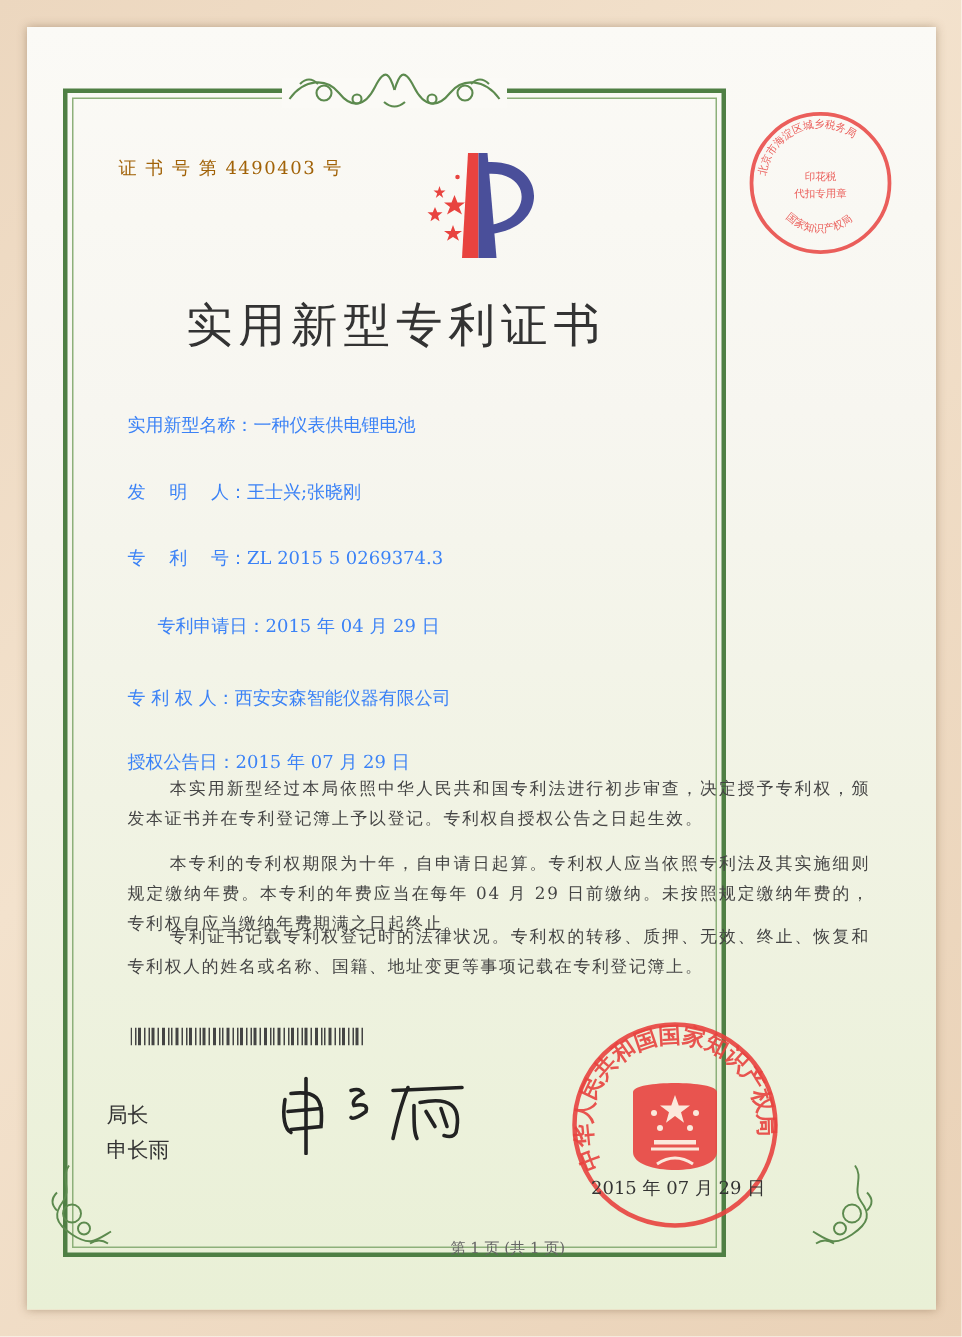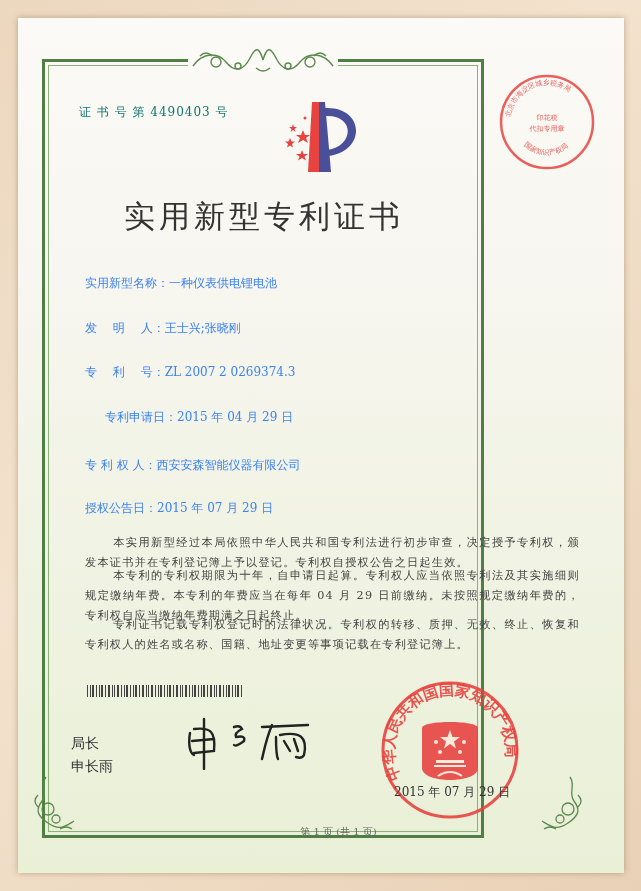--- a/index.html
+++ b/index.html
@@ -20,21 +20,21 @@
   .border-inner {
     position:absolute; left:48px; top:65px; width:430px; height:767px;
     border:1px solid #8db07a; box-sizing:border-box;
   }
   .ornament-top {
     position:absolute; left:188px; top:44px; width:150px; height:34px;
   }
   .corner-bl { position:absolute; left:26px; top:775px; width:50px; height:60px; }
   .corner-br { position:absolute; left:540px; top:775px; width:50px; height:60px; }
   .cert-no {
-    position:absolute; left:79px; top:104px; font-size:12px; color:#0f766e;
+    position:absolute; left:79px; top:104px; font-size:12px; color:#a16207;
     letter-spacing:1px;
   }
   .logo { position:absolute; left:275px; top:100px; width:90px; height:75px; }
   .stamp-top { position:absolute; left:498px; top:73px; width:98px; height:98px; }
   .title {
     position:absolute; left:0; width:528px; top:196px; text-align:center;
     font-family:"DejaVu Sans", sans-serif; font-size:31px; color:#333;
     letter-spacing:4px;
   }
   .field {
@@ -140,33 +140,33 @@
 
 <div class="title">实用新型专利证书</div>
 
 <div class="field" style="top:275px;">
   <span class="label">实用新型名称：</span><span>一种仪表供电锂电池</span>
 </div>
 <div class="field" style="top:320px;">
   <span class="label">发　 明　 人：</span><span>王士兴;张晓刚</span>
 </div>
 <div class="field" style="top:364px;">
-  <span class="label">专　 利　 号：</span><span>ZL 2007 2 0269374.3</span>
+  <span class="label">专　 利　 号：</span><span>ZL 2015 5 0269374.3</span>
 </div>
 <div class="field" style="top:409px;margin-left:20px;">
   <span class="label">专利申请日：</span><span>2015 年 04 月 29 日</span>
 </div>
 <div class="field" style="top:457px;">
   <span class="label">专 利 权 人：</span><span>西安安森智能仪器有限公司</span>
 </div>
 <div class="field" style="top:500px;">
   <span class="label">授权公告日：</span><span>2015 年 07 月 29 日</span>
 </div>
 
-<div class="para" style="top:516px;margin-top:17px;"><span class="indent"></span><span>本实用新型经过本局依照中华人民共和国专利法进行初步审查，决定授予专利权，颁发本证书并在专利登记簿上予以登记。专利权自授权公告之日起生效。</span></div>
+<div class="para" style="top:516px;"><span class="indent"></span><span>本实用新型经过本局依照中华人民共和国专利法进行初步审查，决定授予专利权，颁发本证书并在专利登记簿上予以登记。专利权自授权公告之日起生效。</span></div>
 <div class="para" style="top:566px;"><span class="indent"></span><span>本专利的专利权期限为十年，自申请日起算。专利权人应当依照专利法及其实施细则规定缴纳年费。本专利的年费应当在每年 04 月 29 日前缴纳。未按照规定缴纳年费的，专利权自应当缴纳年费期满之日起终止。</span></div>
 <div class="para" style="top:615px;"><span class="indent"></span><span>专利证书记载专利权登记时的法律状况。专利权的转移、质押、无效、终止、恢复和专利权人的姓名或名称、国籍、地址变更等事项记载在专利登记簿上。</span></div>
 
 <svg class="barcode" viewBox="0 0 157 12" preserveAspectRatio="none">
   <g fill="#444">
     <rect x="0" y="0" width="1" height="12"></rect>
       <rect x="3" y="0" width="1" height="12"></rect>
       <rect x="5" y="0" width="2" height="12"></rect>
     <rect x="9" y="0" width="1" height="12"></rect>
       <rect x="12" y="0" width="1" height="12"></rect>

